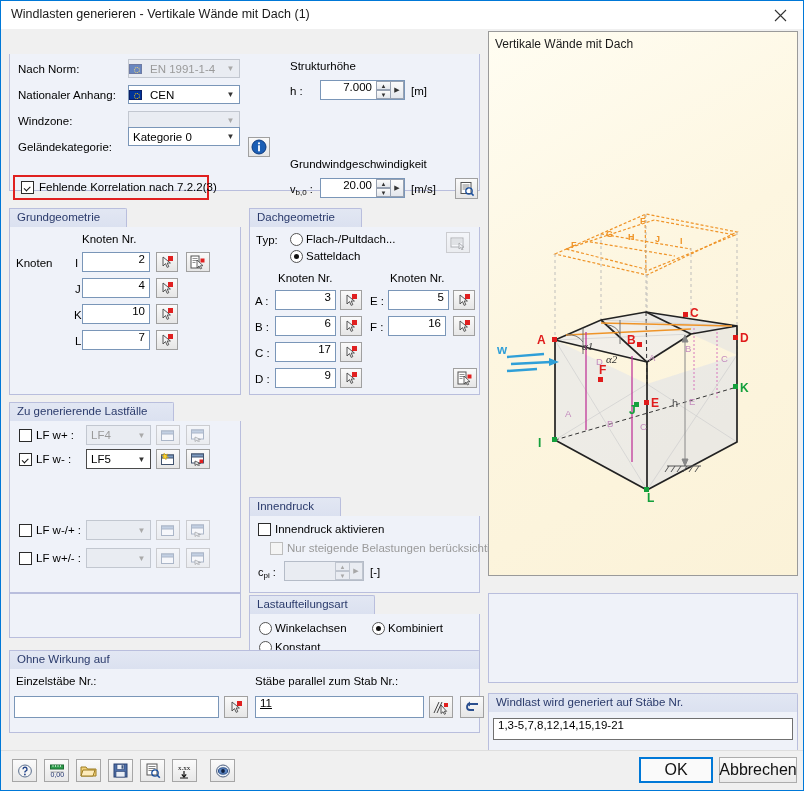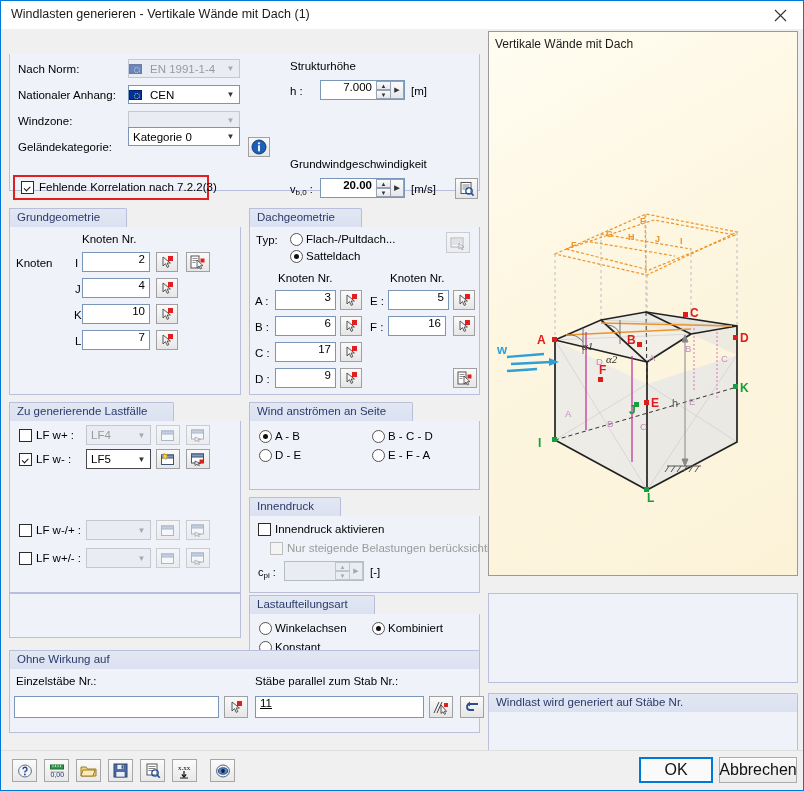--- a/index.html
+++ b/index.html
@@ -247,21 +247,21 @@
             <div>▲</div>
             <div>▼</div>
           </span>
         <span class="spinarrow">▶</span>
       </span>
     </div>
     <div class="lbl" style="left:401px;top:31px;">[m]</div>
 
     <div class="lbl" style="left:280px;top:104px;">Grundwindgeschwindigkeit</div>
     <div class="lbl" style="left:280px;top:129px;font-size:11px;">v<span class="sub">b,0</span> :</div>
-    <div class="tbox right" style="left:310px;top:124px;width:85px;height:20px;font-weight:bold;">
+    <div class="tbox right" style="left:310px;top:124px;width:85px;height:20px;">
       <span class="v" style="padding-right:32px;">20.00</span>
       <span class="spin">
         <span class="spincol">
             <div>▲</div>
             <div>▼</div>
           </span>
         <span class="spinarrow">▶</span>
       </span>
     </div>
     <div class="lbl" style="left:401px;top:129px;">[m/s]</div>
@@ -508,31 +508,20 @@
     </div>
     <div class="tbtn dis" style="left:176px;top:127px;width:24px;height:20px;">
       <svg width="16" height="14" viewBox="0 0 16 14">
           <rect x="1.5" y="2" width="12" height="9" fill="#fff" stroke="#5b6f8e"></rect>
           <rect x="1.5" y="2" width="12" height="3" fill="#8fa8c9" stroke="#5b6f8e"></rect>
           <path d="M5 9 L5 13.5 L7 12 L8.3 14 L9.4 13.4 L8.3 11.5 L10.5 11.5 Z" fill="#e9e9e9" stroke="#444" stroke-width=".7"></path>
         </svg>
     </div>
   </div>
 
-  <div class="grp" style="left:248px;top:420px;width:231px;height:69px;">
-    <div class="cap">Wind anströmen an Seite</div>
-    <div class="rb on" style="left:9px;top:9px;"></div>
-    <div class="lbl" style="left:25px;top:9px;">A - B</div>
-    <div class="rb" style="left:122px;top:9px;"></div>
-    <div class="lbl" style="left:138px;top:9px;">B - C - D</div>
-    <div class="rb" style="left:9px;top:28px;"></div>
-    <div class="lbl" style="left:25px;top:28px;">D - E</div>
-    <div class="rb" style="left:122px;top:28px;"></div>
-    <div class="lbl" style="left:138px;top:28px;">E - F - A</div>
-  </div>
 
   <div class="grp" style="left:248px;top:515px;width:231px;height:77px;padding-left:15px;">
     <div class="cap">Innendruck</div>
     <div class="cb" style="left:8px;top:7px;"></div>
     <div class="lbl" style="left:25px;top:7px;">Innendruck aktivieren</div>
     <div class="cb dis" style="left:20px;top:26px;"></div>
     <div class="lbl dim" style="left:37px;top:26px;">Nur steigende Belastungen berücksichtigen</div>
     <div class="lbl" style="left:8px;top:50px;font-size:11px;">c<span class="sub">pi</span> :</div>
     <div class="tbox right dis" style="left:34px;top:45px;width:80px;height:20px;">
       <span class="v" style="padding-right:32px;"></span>
@@ -744,20 +733,23 @@
         <text x="251" y="360">K</text>
         <text x="158" y="470">L</text>
       </g>
     </svg>
   </div>
 
   <div class="grp" style="left:487px;top:592px;width:310px;height:90px;border-top:1px solid #b9bedd;"></div>
 
   <div class="grp" style="left:487px;top:711px;width:310px;height:39px;">
     <div class="cap" style="width:310px;">Windlast wird generiert auf Stäbe Nr.</div>
+    <div class="tbox" style="left:4px;top:6px;width:300px;height:22px;border-color:#707070;">
+      <span class="v">1,3-5,7,8,12,14,15,19-21</span>
+    </div>
   </div>
 
   <div class="btnbar">
     <div class="iconbtn" style="left:11px;top:8px;">
       <svg width="16" height="16" viewBox="0 0 16 16">
           <ellipse cx="8" cy="8" rx="6.4" ry="6" fill="#f4f4f4" stroke="#5b6f8e"></ellipse>
           <path d="M6 6.2a2 2 0 1 1 2.6 2c-.5.3-.7.7-.7 1.3" fill="none" stroke="#23448a" stroke-width="1.4"></path>
           <circle cx="7.9" cy="11.5" r=".9" fill="#23448a"></circle>
         </svg>
     </div>

